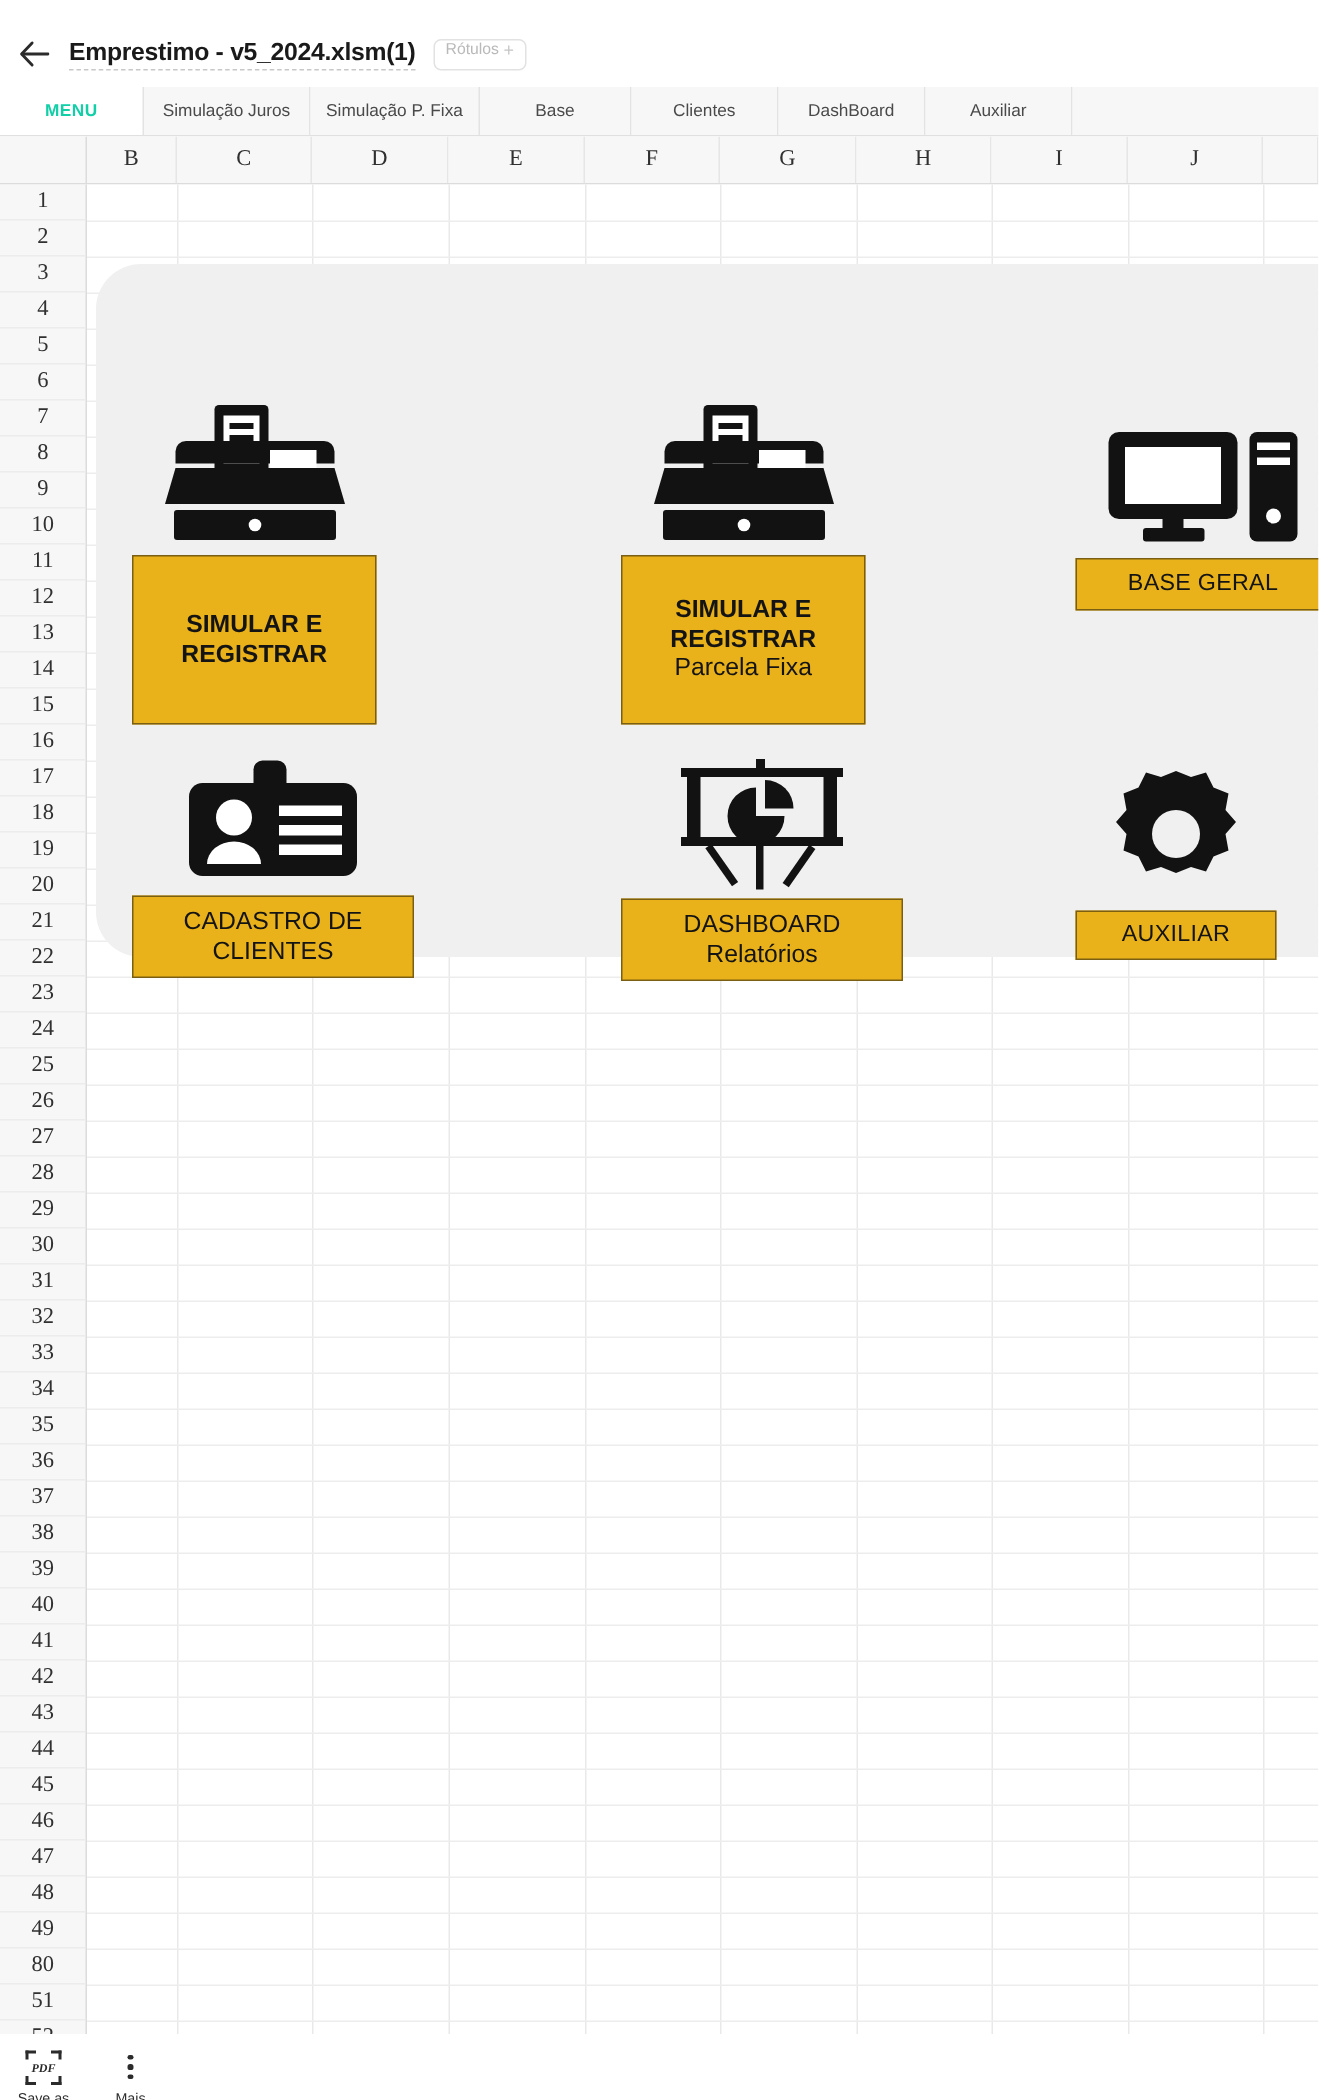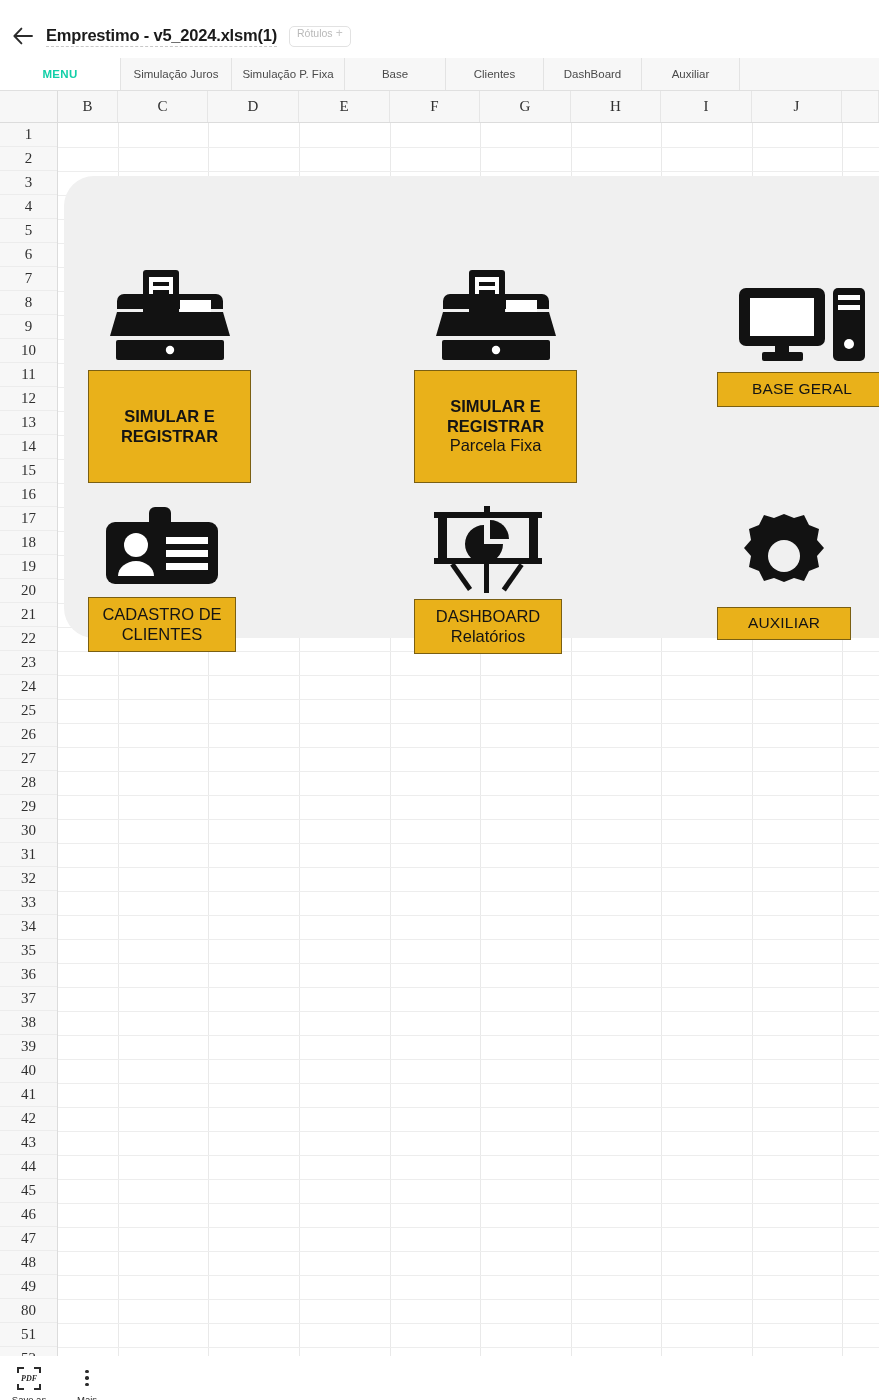--- a/index.html
+++ b/index.html
@@ -105,21 +105,21 @@
   
   .mi-1 { left: 24px;  top: 92px; }
   .mi-2 { left: 350px; top: 92px; }
   .mi-3 { left: 653px; top: 110px; }
   .mi-4 { left: 24px;  top: 330px; }
   .mi-5 { left: 350px; top: 330px; }
   .mi-6 { left: 653px; top: 336px; }
 
   .mi-1 .yellow-btn, .mi-2 .yellow-btn { width: 163px; height: 113px; }
   .mi-3 .yellow-btn { width: 170px; height: 35px; }
-  .mi-4 .yellow-btn, .mi-5 .yellow-btn { width: 148px; height: 55px; }
+  .mi-4 .yellow-btn, .mi-5 .yellow-btn { width: 188px; height: 55px; }
   .mi-6 .yellow-btn { width: 134px; height: 33px; }
 
   .mi-3 .yb-title, .mi-6 .yb-title { font-size: 15.5px; font-weight: normal; letter-spacing: 0.2px; }
   .mi-4 .yb-title { font-weight: normal; }
   .mi-5 .yb-title { font-weight: normal; }
 
   .icon-printer { width: 120px; height: 95px; margin-bottom: 7px; }
   .icon-computer { width: 130px; height: 78px; margin-bottom: 8px; }
   .icon-badge { width: 118px; height: 83px; margin-bottom: 8px; }
   .icon-present { width: 118px; height: 88px; margin-bottom: 5px; }
@@ -172,21 +172,21 @@
       </svg>
     </div>
     <div class="doc-title">Emprestimo - v5_2024.xlsm(1)</div>
     <div class="labels-chip">
       <span>Rótulos</span>
       <span class="plus">+</span>
     </div>
   </div>
 
   <div class="tabbar">
-    <div class="tab active" style="width:121px">
+    <div class="tab active" style="width:96px">
       <span>MENU</span>
     </div>
     <div class="tab" style="width:111px">
       <span>Simulação Juros</span>
     </div>
     <div class="tab" style="width:113px">
       <span>Simulação P. Fixa</span>
     </div>
     <div class="tab" style="width:101px">
       <span>Base</span>

